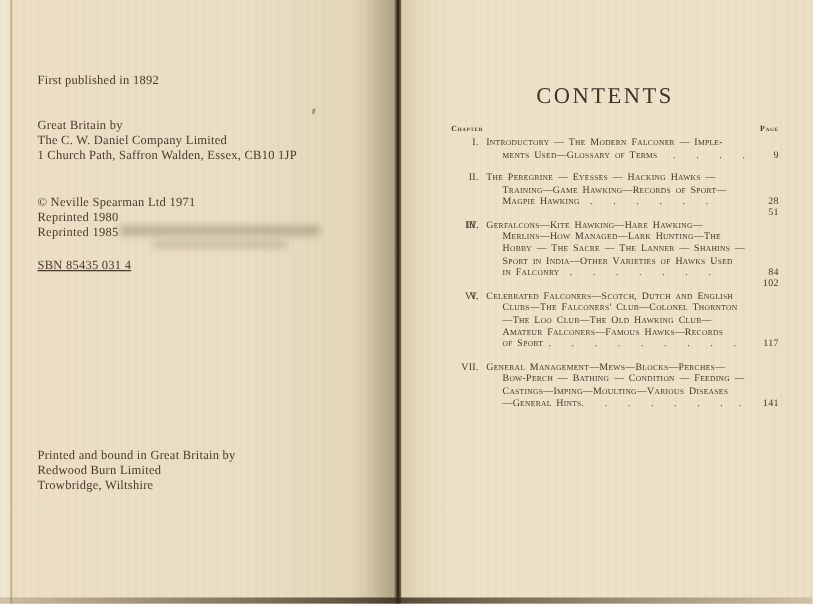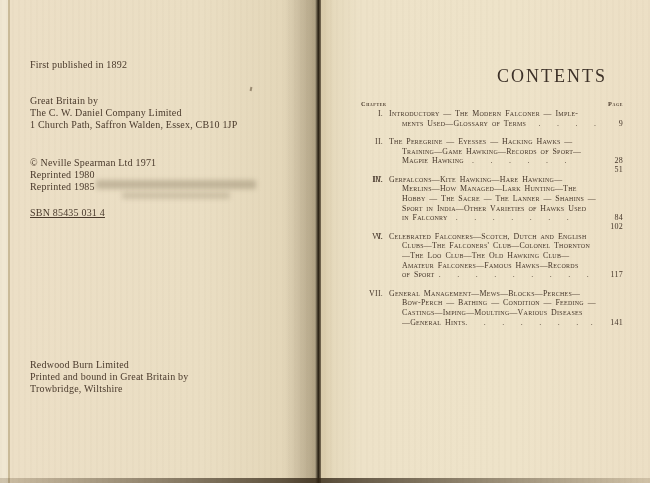--- a/index.html
+++ b/index.html
@@ -48,21 +48,21 @@
   .lp-b4{top:207px;text-decoration:underline;}
   .lp-b5{top:359px;}
   .ghost{position:absolute;background:rgba(128,116,90,0.38);filter:blur(2.5px);border-radius:2px;}
   .ghost-1{left:96px;top:180px;width:160px;height:9px;}
   .ghost-2{left:122px;top:192px;width:108px;height:7px;opacity:.7;}
   .speck{position:absolute;left:250px;top:87px;width:2px;height:4px;background:rgba(80,62,40,0.5);transform:rotate(12deg);}
   
   .rp-content{position:absolute;left:361px;top:0;width:262px;height:483px;color:#45362a;}
   .toc-title{
     position:absolute;top:66px;left:0;width:100%;box-sizing:border-box;padding-right:16px;
-    text-align:right;font-size:18px;letter-spacing:2px;color:#3d3128;
+    text-align:center;font-size:18px;letter-spacing:2px;color:#3d3128;
   }
   .toc-headers{position:absolute;top:100px;left:0;width:100%;font-size:6.3px;
     font-variant:small-caps;letter-spacing:0.6px;color:#4a3a2c;font-weight:bold;}
   .hdr-chapter{position:absolute;left:0;top:0;}
   .hdr-page{position:absolute;right:0;top:0;}
   .toc-entries{position:absolute;top:109px;left:0;width:100%;}
   .entry{
     position:relative;padding-left:28px;margin-bottom:8.5px;
     font-variant:small-caps;font-size:7.9px;letter-spacing:0.25px;word-spacing:1.5px;
   }
@@ -90,22 +90,22 @@
       <div>The C. W. Daniel Company Limited</div>
       <div>1 Church Path, Saffron Walden, Essex, CB10 1JP</div>
     </div>
   <div class="lp-block lp-b3">
       <div>© Neville Spearman Ltd 1971</div>
       <div>Reprinted 1980</div>
       <div>Reprinted 1985</div>
     </div>
   <div class="lp-block lp-b4">SBN 85435 031 4</div>
   <div class="lp-block lp-b5">
+      <div>Printed and bound in Great Britain by</div>
       <div>Redwood Burn Limited</div>
-      <div>Printed and bound in Great Britain by</div>
       <div>Trowbridge, Wiltshire</div>
     </div>
 </div>
 <div class="ghost ghost-1"></div>
 <div class="ghost ghost-2"></div>
 <div class="speck"></div>
 
 <div class="rp-content">
   <div class="toc-title">CONTENTS</div>
 

